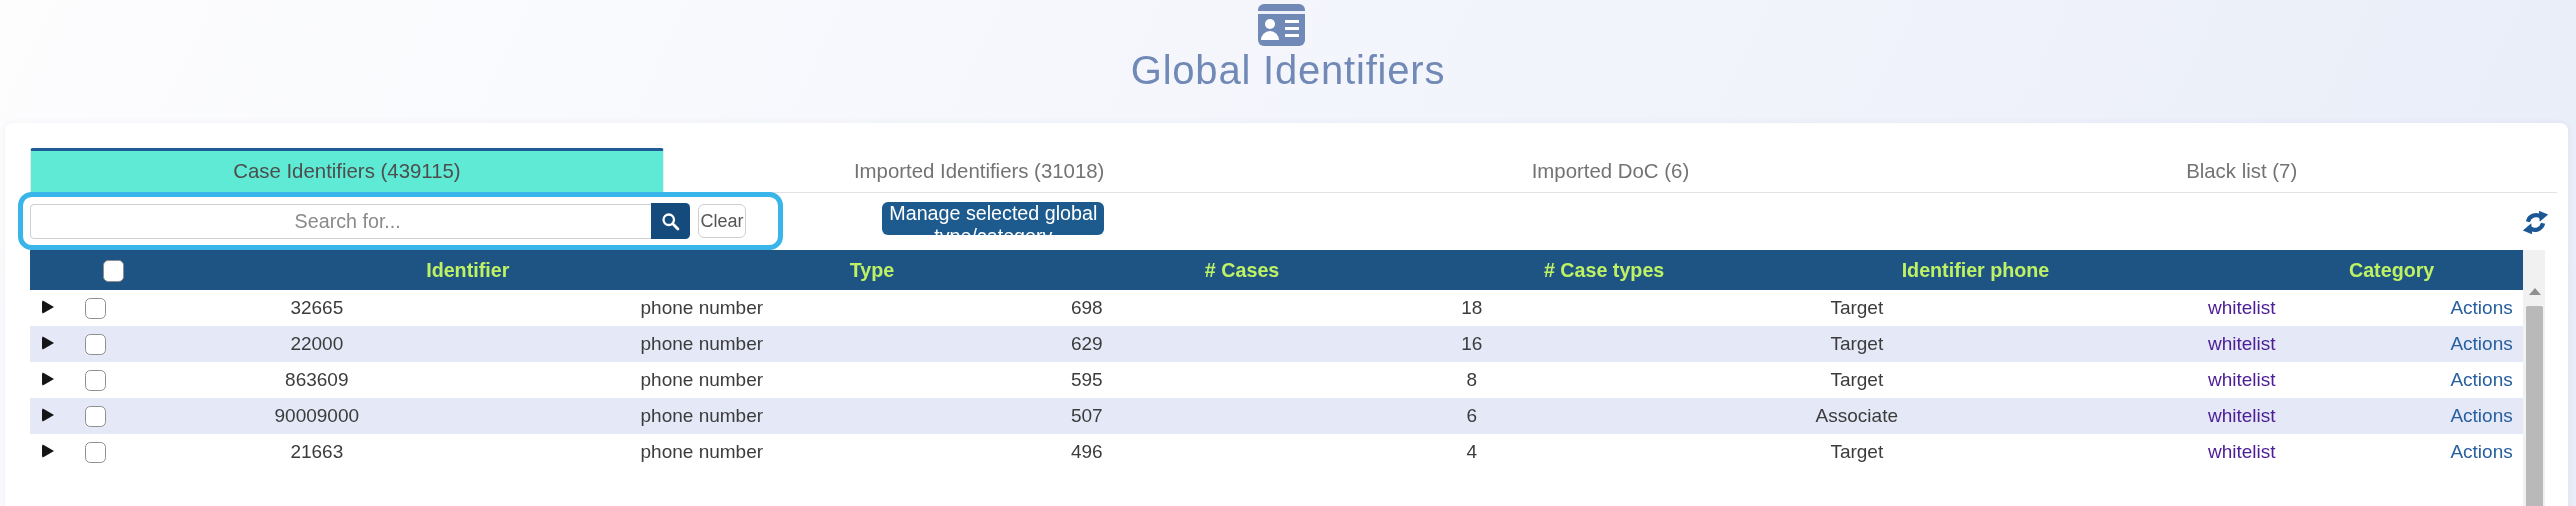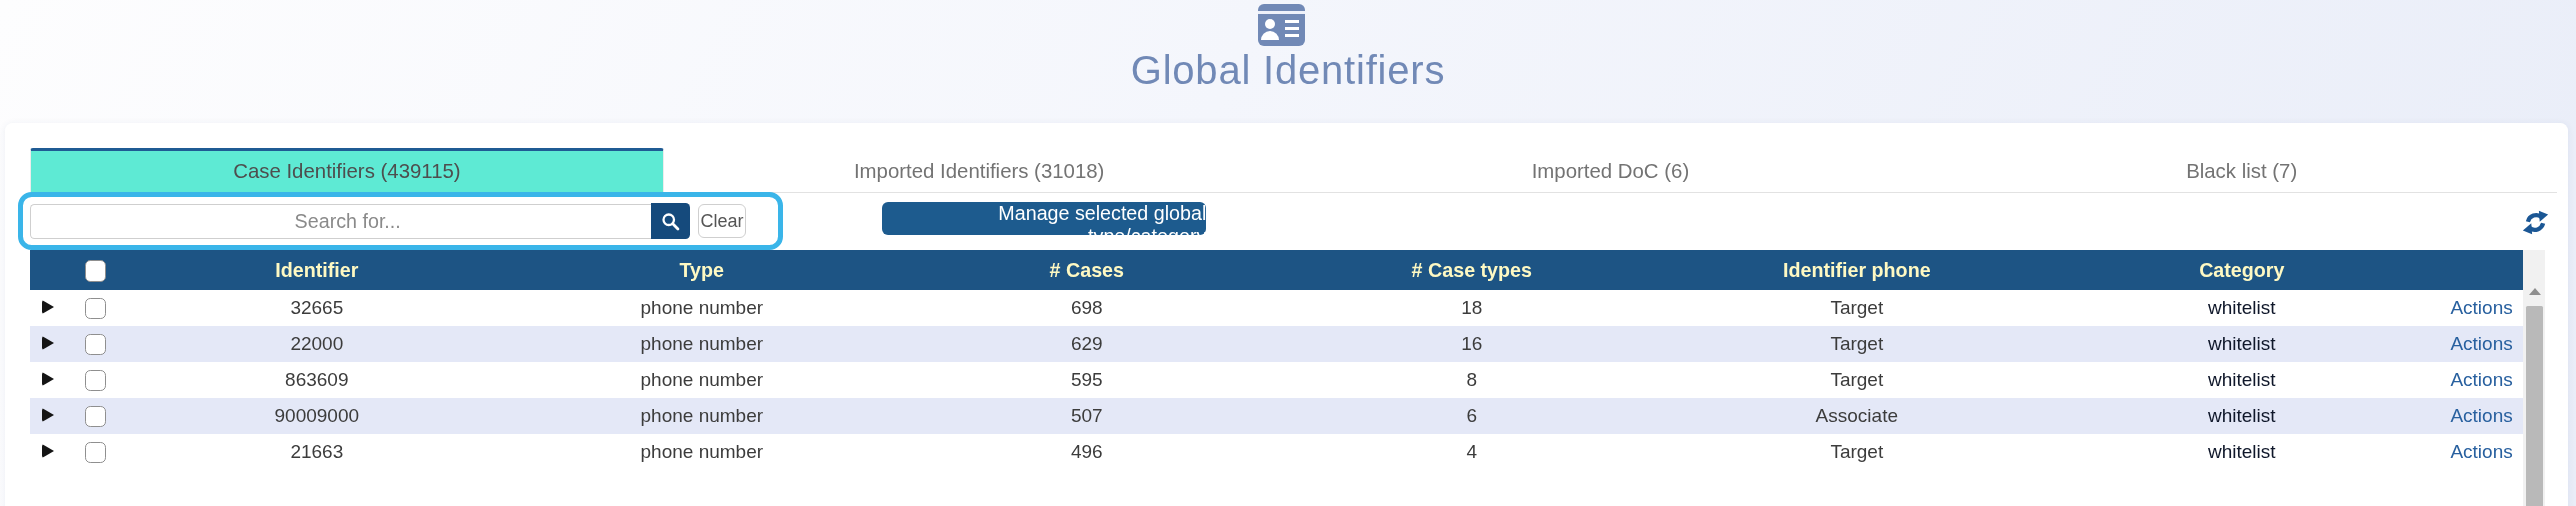--- a/index.html
+++ b/index.html
@@ -31,30 +31,30 @@
   
   .search-highlight{position:absolute;left:13px;top:69px;width:748px;height:48px;
     border:5.3px solid #3ab5e9;border-radius:13.6px;display:flex;align-items:center;padding-left:6.8px;background:#fff;}
   .search-input{width:606px;height:33px;border:1.5px solid #cfcfcf;border-right:none;border-radius:4.5px 0 0 4.5px;
     font-size:19.7px;font-family:"Liberation Sans",sans-serif;color:#555;padding:0 0 0 13.6px;outline:none;text-align:center;}
   .search-input::placeholder{color:#8a8a8a;}
   .search-btn{width:39px;height:36px;background:#154a7c;border:none;border-radius:0 4.5px 4.5px 0;
     display:flex;align-items:center;justify-content:center;cursor:pointer;}
   .clear-btn{margin-left:8.3px;width:48px;height:34px;background:#fff;border:1.5px solid #cfcfcf;border-radius:6px;
     font-size:18px;color:#555;font-family:"Liberation Sans",sans-serif;cursor:pointer;padding:0;}
-  .manage-btn{position:absolute;left:877px;top:79px;width:324px;height:33px;background:#1d5b8e;border:none;
-    border-radius:6px;color:#fff;font-size:19.7px;font-family:"Liberation Sans",sans-serif;cursor:pointer;padding:0;text-align:right;}
+  .manage-btn{position:absolute;left:877px;top:79px;width:222px;height:33px;background:#1d5b8e;border:none;
+    border-radius:6px;color:#fff;font-size:19.7px;font-family:"Liberation Sans",sans-serif;cursor:pointer;padding:0;}
   .refresh{position:absolute;left:2517px;top:86px;width:27px;height:27px;cursor:pointer;}
   
   .grid{position:absolute;left:25px;top:127px;width:2494px;border-collapse:collapse;table-layout:fixed;}
-  .grid thead th{background:#1d5484;color:#fef9c3;font-size:19.7px;font-weight:bold;height:40px;padding:0;text-align:center;}
+  .grid thead th{background:#1d5484;color:#bef264;font-size:19.7px;font-weight:bold;height:40px;padding:0;text-align:right;}
   .grid tbody td{height:36px;padding:0;font-size:19px;color:#3c3c3c;text-align:center;}
   .grid tbody tr:nth-child(even){background:#e4e8f7;}
   .grid tbody tr:nth-child(odd){background:#fff;}
-  .cat-link{color:#0f172a;cursor:pointer;text-align:center;}
+  .cat-link{color:#4c1d95;cursor:pointer;text-align:center;}
   .act-link{color:#28609f;cursor:pointer;}
   .td-actions{text-align:right !important;padding-right:13.6px !important;}
   .checkbox{display:inline-block;width:19px;height:19.7px;background:#fff;border:1.5px solid #8f8f8f;border-radius:5.3px;
     vertical-align:middle;cursor:pointer;}
   .expander{display:inline-block;width:0;height:0;border-left:12px solid #151515;
     border-top:7.6px solid transparent;border-bottom:7.6px solid transparent;border-radius:2.3px;cursor:pointer;}
   
   .sbar{position:absolute;left:2518px;top:127px;width:22px;height:282px;background:#f1f1f1;}
   .sb-arrow{position:absolute;left:5.3px;top:38px;width:0;height:0;
     border-left:6px solid transparent;border-right:6px solid transparent;border-bottom:7.6px solid #8f8f8f;}

